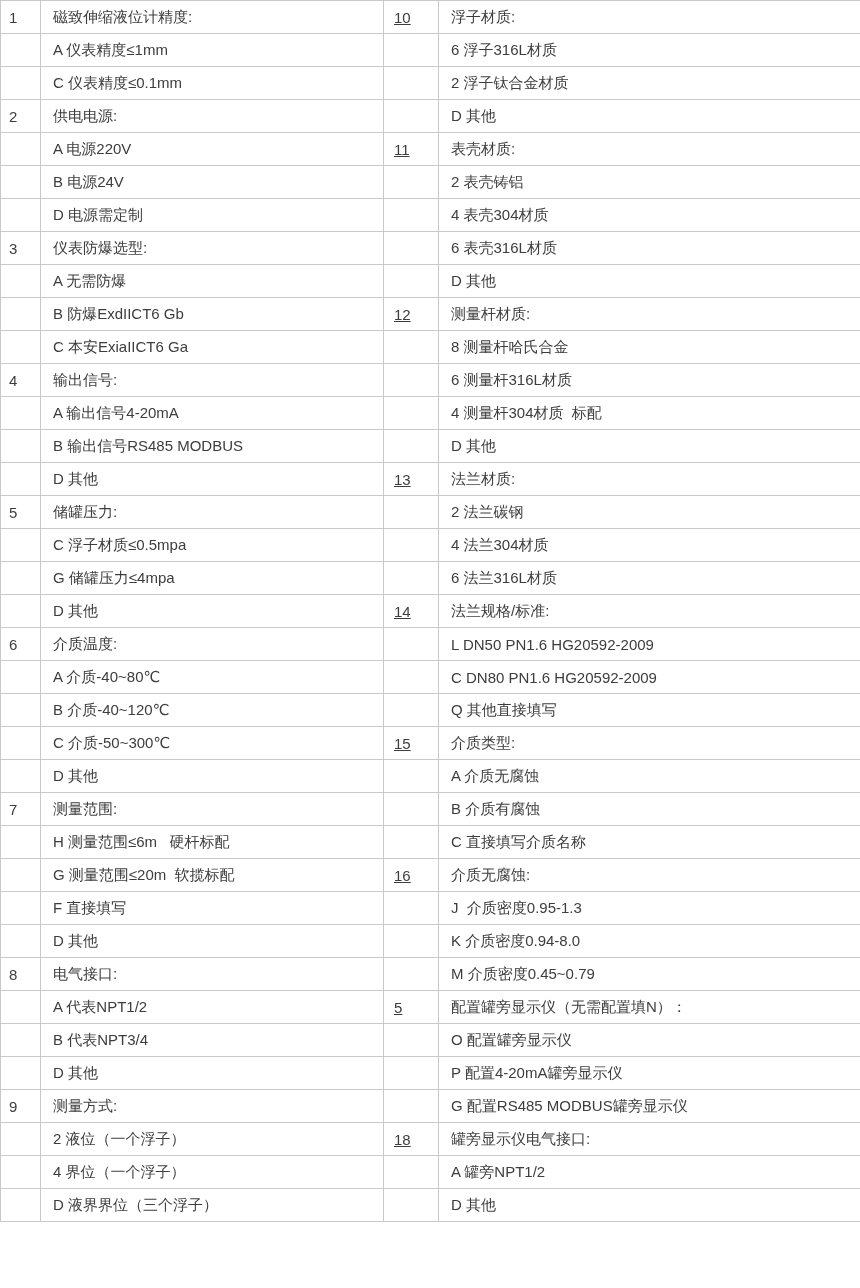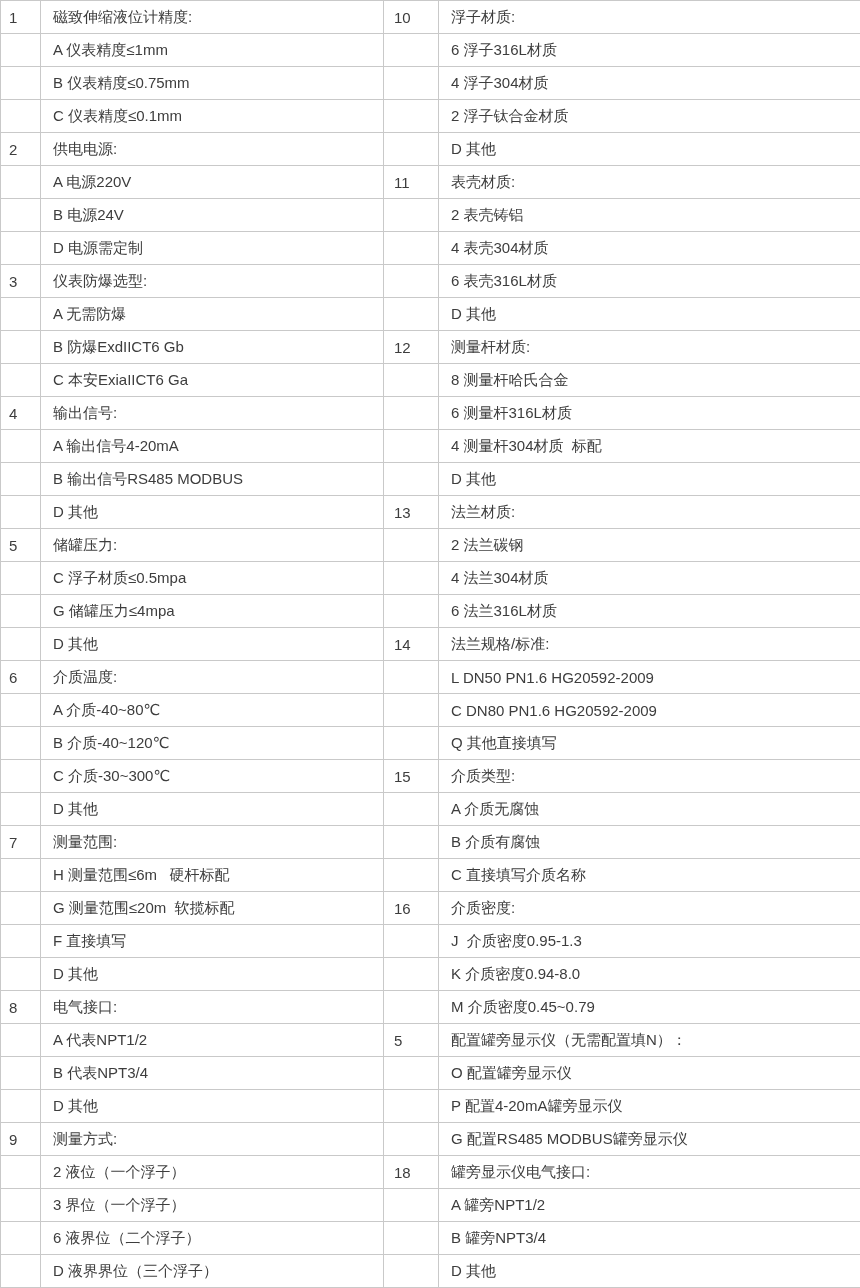--- a/index.html
+++ b/index.html
@@ -26,21 +26,21 @@
   table.sel-table td {
     border: 1px solid var(--border-color);
     height: 33px;
     font-size: 15px;
     color: var(--text-color);
     vertical-align: middle;
     overflow: hidden;
     white-space: pre;
   }
   td.num-l { padding-left: 8px; }
-  td.num-r { padding-left: 10px; }
+  td.num-r { padding-left: 10px; text-decoration: underline; }
   td.txt   { padding-left: 12px; }
 </style>
 </head>
 <body>
 
 <div class="page">
   <table class="sel-table">
     <colgroup>
       <col style="width:40px">
       <col style="width:343px">
@@ -55,26 +55,20 @@
           <td class="txt">浮子材质:</td>
         </tr>
         <tr>
           <td class="num-l"></td>
           <td class="txt">A 仪表精度≤1mm</td>
           <td class="num-r"></td>
           <td class="txt">6 浮子316L材质</td>
         </tr>
         <tr>
           <td class="num-l"></td>
-          <td class="txt">B 仪表精度≤0.75mm</td>
-          <td class="num-r"></td>
-          <td class="txt">4 浮子304材质</td>
-        </tr>
-        <tr>
-          <td class="num-l"></td>
           <td class="txt">C 仪表精度≤0.1mm</td>
           <td class="num-r"></td>
           <td class="txt">2 浮子钛合金材质</td>
         </tr>
         <tr>
           <td class="num-l">2</td>
           <td class="txt">供电电源:</td>
           <td class="num-r"></td>
           <td class="txt">D 其他</td>
         </tr>
@@ -181,21 +175,21 @@
           <td class="txt">C DN80 PN1.6 HG20592-2009</td>
         </tr>
         <tr>
           <td class="num-l"></td>
           <td class="txt">B 介质-40~120℃</td>
           <td class="num-r"></td>
           <td class="txt">Q 其他直接填写</td>
         </tr>
         <tr>
           <td class="num-l"></td>
-          <td class="txt">C 介质-30~300℃</td>
+          <td class="txt">C 介质-50~300℃</td>
           <td class="num-r">15</td>
           <td class="txt">介质类型:</td>
         </tr>
         <tr>
           <td class="num-l"></td>
           <td class="txt">D 其他</td>
           <td class="num-r"></td>
           <td class="txt">A 介质无腐蚀</td>
         </tr>
         <tr>
@@ -207,21 +201,21 @@
         <tr>
           <td class="num-l"></td>
           <td class="txt">H 测量范围≤6m   硬杆标配</td>
           <td class="num-r"></td>
           <td class="txt">C 直接填写介质名称</td>
         </tr>
         <tr>
           <td class="num-l"></td>
           <td class="txt">G 测量范围≤20m  软揽标配</td>
           <td class="num-r">16</td>
-          <td class="txt">介质密度:</td>
+          <td class="txt">介质无腐蚀:</td>
         </tr>
         <tr>
           <td class="num-l"></td>
           <td class="txt">F 直接填写</td>
           <td class="num-r"></td>
           <td class="txt">J  介质密度0.95-1.3</td>
         </tr>
         <tr>
           <td class="num-l"></td>
           <td class="txt">D 其他</td>
@@ -259,29 +253,23 @@
           <td class="txt">G 配置RS485 MODBUS罐旁显示仪</td>
         </tr>
         <tr>
           <td class="num-l"></td>
           <td class="txt">2 液位（一个浮子）</td>
           <td class="num-r">18</td>
           <td class="txt">罐旁显示仪电气接口:</td>
         </tr>
         <tr>
           <td class="num-l"></td>
-          <td class="txt">3 界位（一个浮子）</td>
+          <td class="txt">4 界位（一个浮子）</td>
           <td class="num-r"></td>
           <td class="txt">A 罐旁NPT1/2</td>
-        </tr>
-        <tr>
-          <td class="num-l"></td>
-          <td class="txt">6 液界位（二个浮子）</td>
-          <td class="num-r"></td>
-          <td class="txt">B 罐旁NPT3/4</td>
         </tr>
         <tr>
           <td class="num-l"></td>
           <td class="txt">D 液界界位（三个浮子）</td>
           <td class="num-r"></td>
           <td class="txt">D 其他</td>
         </tr>
       </tbody>
   </table>
 </div>

